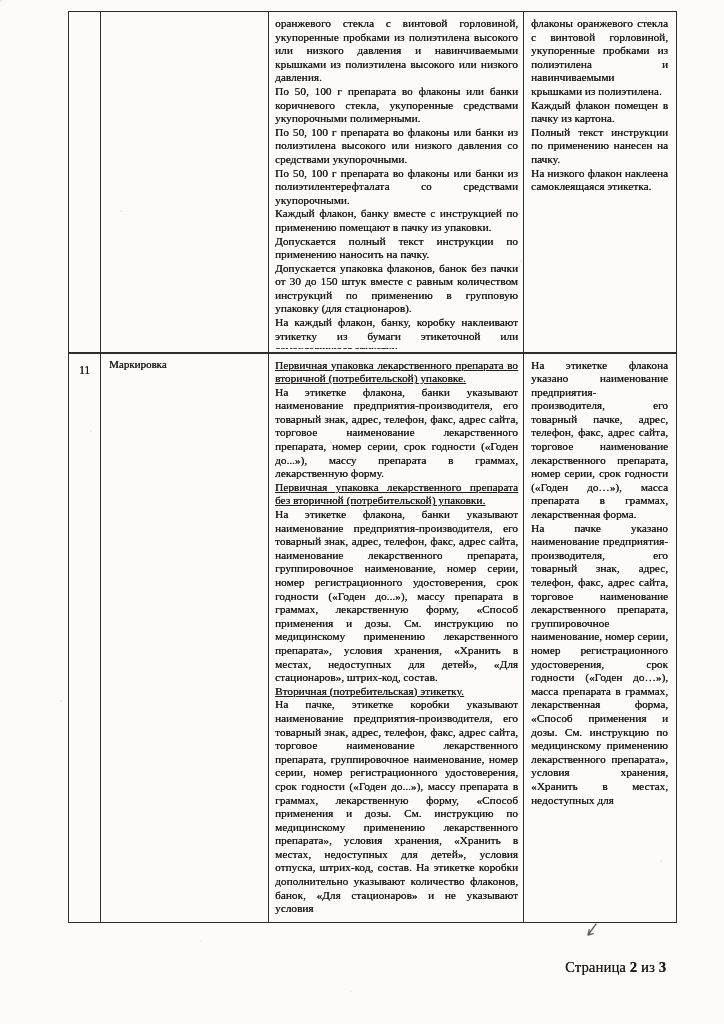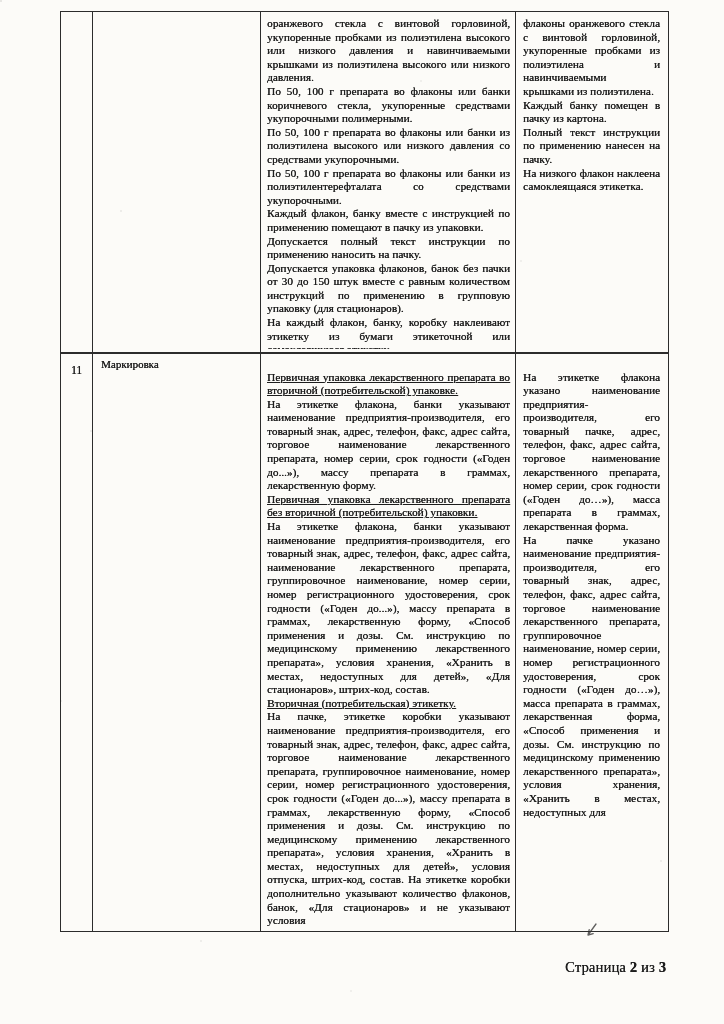--- a/index.html
+++ b/index.html
@@ -11,39 +11,39 @@
   }
   .page{position:absolute;inset:0;}
   
   .noise{position:absolute;width:2px;height:2px;border-radius:50%;background:rgba(60,60,60,.14);
     box-shadow:120px 210px 0 rgba(60,60,60,.10), 300px 520px 0 rgba(60,60,60,.09),
     60px 700px 0 rgba(60,60,60,.10), 520px 260px 0 rgba(60,60,60,.08),
     640px 610px 0 rgba(60,60,60,.10), 200px 940px 0 rgba(60,60,60,.09),
     420px 80px 0 rgba(60,60,60,.08), 90px 430px 0 rgba(60,60,60,.10),
     660px 860px 0 rgba(60,60,60,.09), 350px 990px 0 rgba(60,60,60,.08);}
   table.doc{
-    position:absolute;left:60px;top:11px;width:608px;height:911px;
+    position:absolute;left:68px;top:11px;width:608px;height:911px;
     border-collapse:collapse;table-layout:fixed;font-family:Liberation Serif, serif;
   }
   col.c1{width:32px} col.c2{width:168px} col.c3{width:255px} col.c4{width:153px}
   td{
     border:1.5px solid #2c2c2c;vertical-align:top;padding:0;
   }
   tr.rowA{height:341px}
   tr.rowB{height:570px}
   tr.rowA td{border-bottom-width:2px}
   .clip{overflow:hidden;}
   .rowA .clip{height:332px}
   .rowB .clip{height:560px}
   .body-text{
     font-size:11.3px;line-height:13.6px;text-align:justify;
     padding:5px 5px 0 6px;
     text-shadow:0.25px 0 0 currentColor; 
   }
-  .rowB .body-text{padding-top:17px;}
+  .rowB .body-text{padding-top:5px;}
   .col4-text{padding:5px 8px 0 7px;}
   p{margin:0;}
   p.u{text-decoration:underline;text-underline-offset:1px;}
   .num-cell{text-align:center;font-size:11.5px;padding-top:10px;text-shadow:0.25px 0 0 currentColor;}
   .label-cell{font-size:11px;padding:4px 4px 0 8px;text-shadow:0.25px 0 0 currentColor;}
   .footer{
     position:absolute;left:565px;top:941px;
     font-size:14.5px;letter-spacing:.2px;white-space:nowrap;
     text-shadow:0.25px 0 0 currentColor;
     margin-top:18px;
@@ -77,21 +77,21 @@
           <p>По 50, 100 г препарата во флаконы или банки из полиэтилентерефталата со средствами укупорочными.</p>
           <p>Каждый флакон, банку вместе с инструкцией по применению помещают в пачку из упаковки.</p>
           <p>Допускается полный текст инструкции по применению наносить на пачку.</p>
           <p>Допускается упаковка флаконов, банок без пачки от 30 до 150 штук вместе с равным количеством инструкций по применению в групповую упаковку (для стационаров).</p>
           <p>На каждый флакон, банку, коробку наклеивают этикетку из бумаги этикеточной или самоклеящуюся этикетку.</p>
         </div>
       </td>
       <td>
         <div class="clip body-text col4-text">
           <p>флаконы оранжевого стекла с винтовой горловиной, укупоренные пробками из полиэтилена и навинчиваемыми крышками из полиэтилена.</p>
-          <p>Каждый банку помещен в пачку из картона.</p>
+          <p>Каждый флакон помещен в пачку из картона.</p>
           <p>Полный текст инструкции по применению нанесен на пачку.</p>
           <p>На низкого флакон наклеена самоклеящаяся этикетка.</p>
         </div>
       </td>
     </tr>
 
     <tr class="rowB">
       <td class="num-cell">
         <span>11</span>
       </td>

